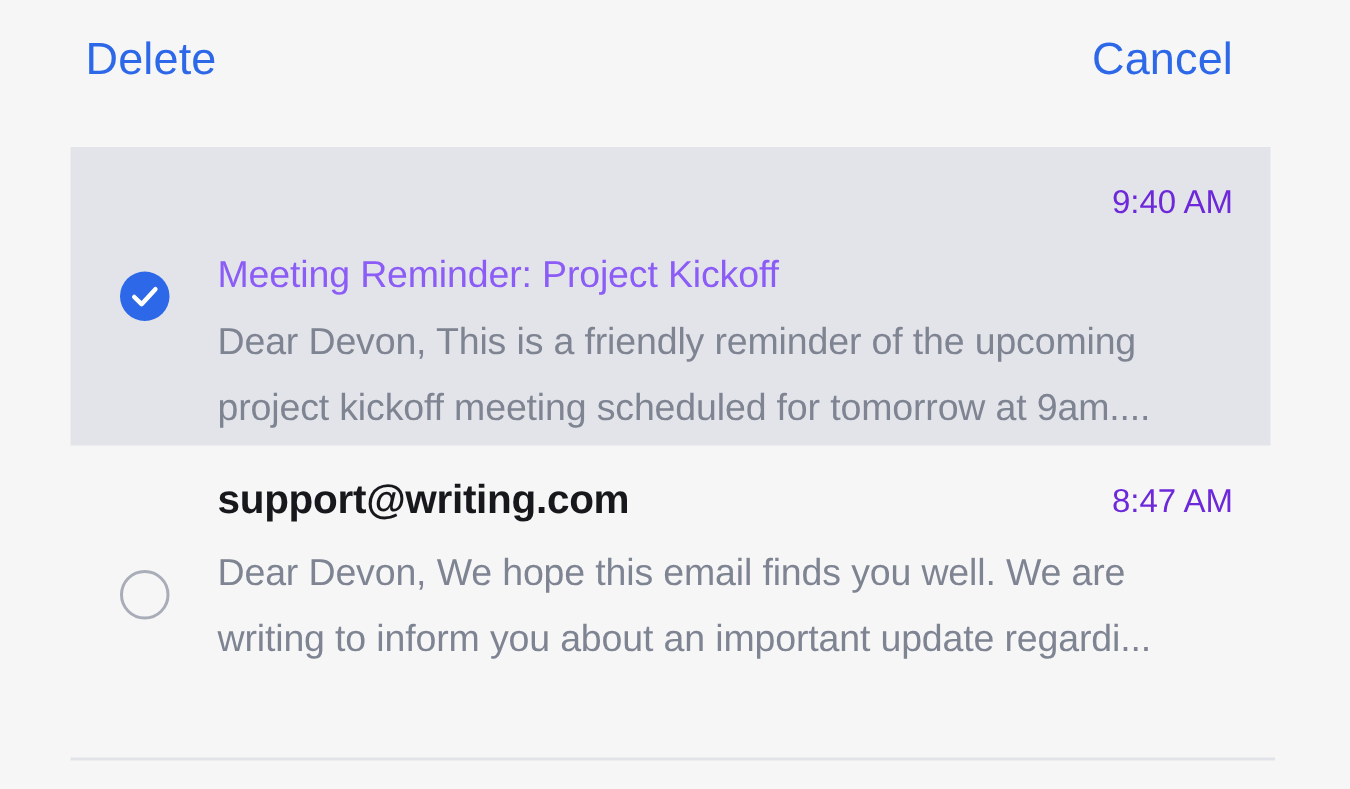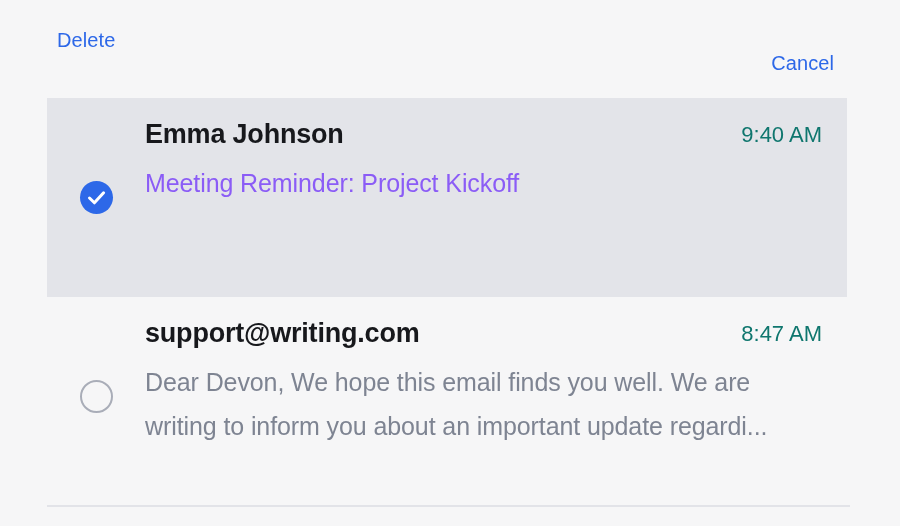--- a/index.html
+++ b/index.html
@@ -29,33 +29,33 @@
     position: absolute;
     top: 0;
     left: 0;
     width: 900px;
     height: 80px;
   }
 
   .toolbar-btn {
     position: absolute;
     top: 20px;
-    font-size: 20px;
+    font-size: 30px;
     line-height: 40px;
     color: #2d68e8;
     background: none;
     border: none;
     padding: 0;
     cursor: pointer;
     font-family: "Liberation Sans", sans-serif;
     letter-spacing: 0.1px;
     white-space: nowrap;
   }
   .toolbar-btn.delete { left: 57px; }
-  .toolbar-btn.cancel { right: 66px; margin-top: 23px; }
+  .toolbar-btn.cancel { right: 78px; }
 
   
   .list {
     position: absolute;
     top: 98px;
     left: 0;
     width: 900px;
   }
 
   .row {
@@ -125,21 +125,21 @@
     white-space: nowrap;
     letter-spacing: -0.2px;
   }
 
   .time {
     position: absolute;
     right: 13px;
     top: 4px;
     font-size: 22px;
     line-height: 30px;
-    color: #0f766e;
+    color: #6d28d9;
     white-space: nowrap;
   }
 
   .subject {
     font-size: 25px;
     line-height: 45px;
     color: #8b5cf6;
     white-space: nowrap;
     letter-spacing: -0.1px;
   }
@@ -177,24 +177,27 @@
       <div class="row-bg"></div>
 
       <div class="check on">
         <svg class="tick" viewBox="0 0 33 33">
           <path d="M9.5 17 L14.4 21.8 L23.6 11.8" fill="none" stroke="#ffffff" stroke-width="3" stroke-linecap="round" stroke-linejoin="round"></path>
         </svg>
       </div>
 
       <div class="content">
         <div class="line-top">
-          <div class="sender">Emma Johnson</div>
           <div class="time">9:40 AM</div>
         </div>
         <div class="subject">Meeting Reminder: Project Kickoff</div>
+        <div class="preview">
+          <span class="pline">Dear Devon, This is a friendly reminder of the upcoming</span>
+          <span class="pline">project kickoff meeting scheduled for tomorrow at 9am....</span>
+        </div>
       </div>
     </div>
 
     <div class="row">
       <div class="row-bg"></div>
 
       <div class="check off"></div>
 
       <div class="content">
         <div class="line-top">

